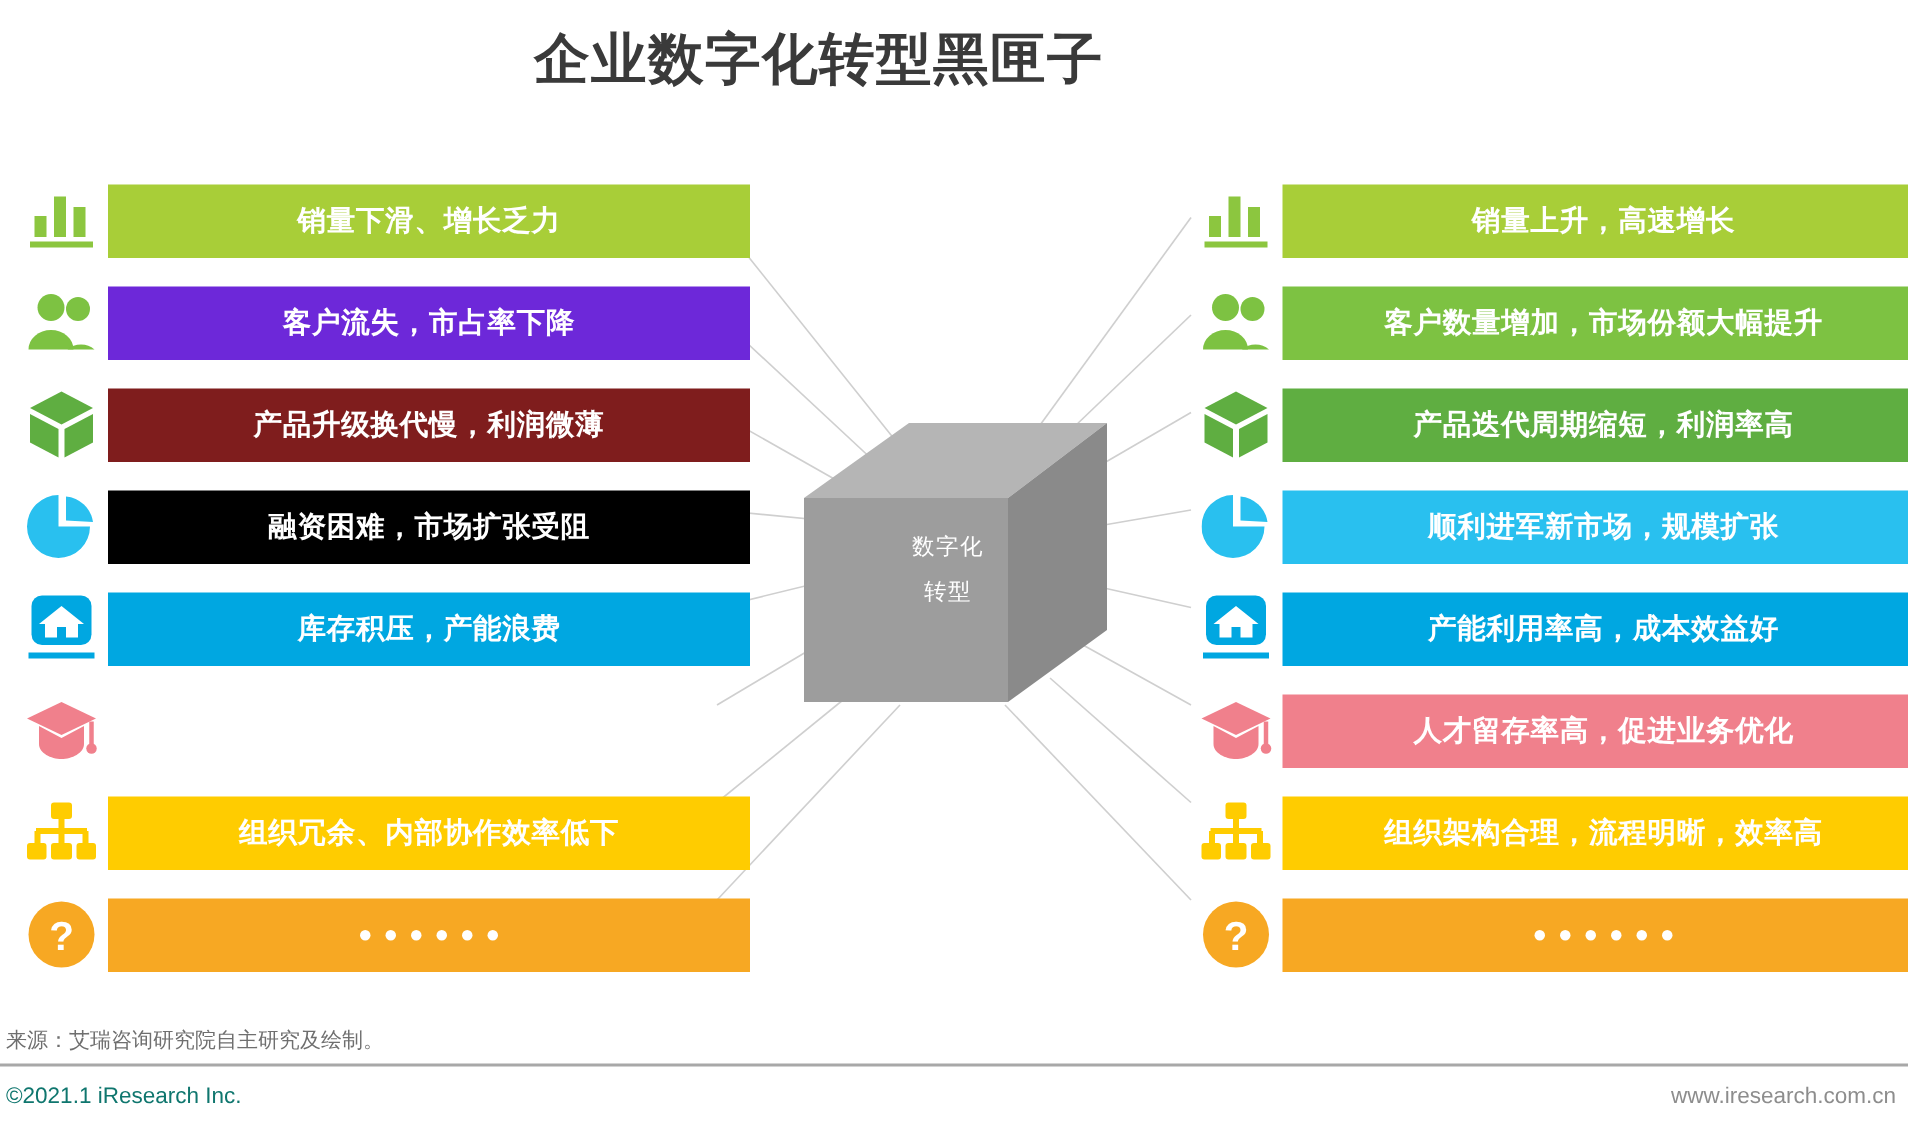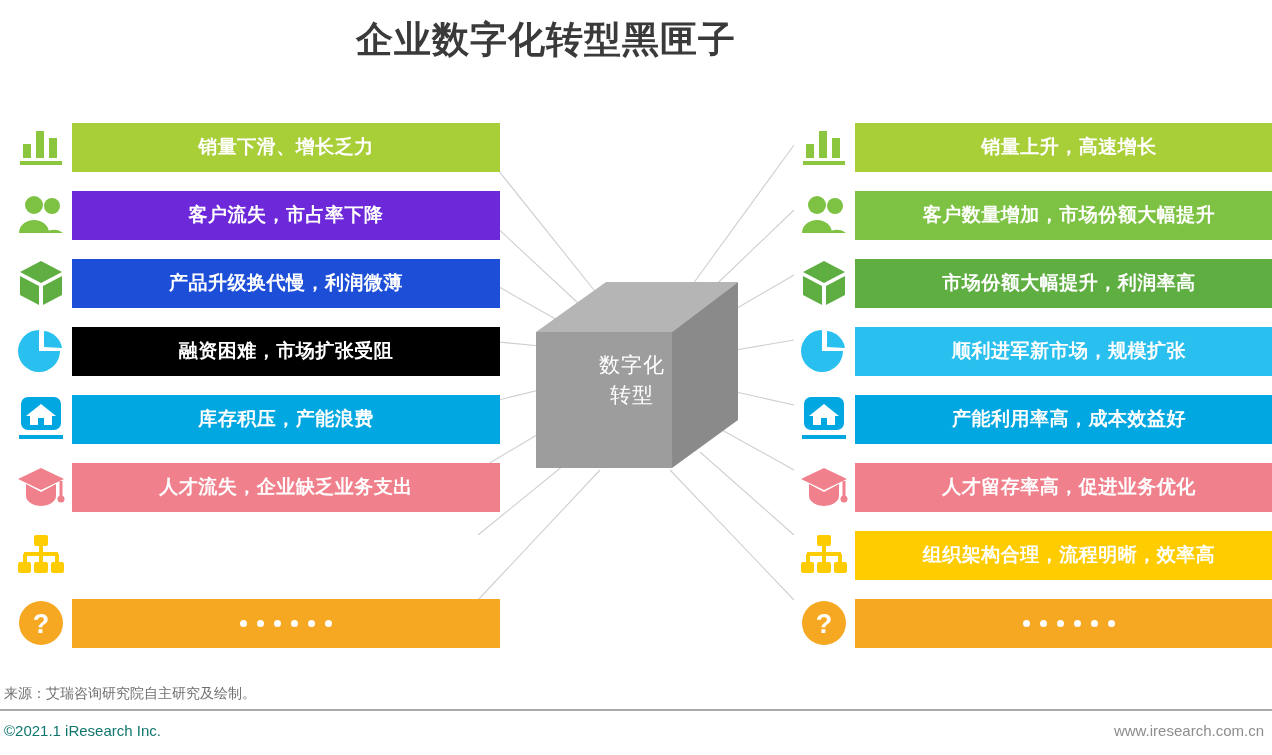--- a/index.html
+++ b/index.html
@@ -102,21 +102,21 @@
     height: 206px;
   }
   #cube-svg { display: block; }
   #cube-label {
     position: absolute;
     left: 36px;
     top: 78px;
     width: 140px;
     text-align: center;
     color: #ffffff;
-    font-size: 21px;
+    font-size: 15px;
     line-height: 30px;
     font-weight: normal;
     letter-spacing: 1px;
   }
 
   
   #source-note {
     position: absolute;
     left: 4px;
     top: 685px;
@@ -205,21 +205,21 @@
       </div>
     </div>
     <div class="row">
       <div class="icon-cell">
         <svg width="44" height="46" viewBox="0 0 44 46">
           <polygon points="22,1 43,12 22,23 1,12" fill="#5fae41"></polygon>
           <polygon points="1,16 20,26 20,45 1,35" fill="#5fae41"></polygon>
           <polygon points="43,16 24,26 24,45 43,35" fill="#5fae41"></polygon>
         </svg>
       </div>
-      <div class="bar" style="background: #1d4ed8;">
+      <div class="bar" style="background: #7f1d1d;">
         <span>产品升级换代慢，利润微薄</span>
       </div>
     </div>
     <div class="row">
       <div class="icon-cell">
         <svg width="46" height="44" viewBox="0 0 46 44">
           <path d="M21 22 L21 1 A21 21 0 1 0 42 22 Z" fill="#29c0ef"></path>
           <path d="M26 18 L26 2 A20 20 0 0 1 44 19 Z" fill="#29c0ef"></path>
         </svg>
       </div>
@@ -240,38 +240,38 @@
       </div>
     </div>
     <div class="row">
       <div class="icon-cell">
         <svg width="48" height="42" viewBox="0 0 48 42">
           <path d="M24 2 L47 13 L24 24 L1 13 Z" fill="#f0808c"></path>
           <path d="M9 18 L9 30 C9 36 17 40 24 40 C31 40 39 36 39 30 L39 18 L24 26 Z" fill="#f0808c"></path>
           <path d="M44 15 L44 30" stroke="#f0808c" stroke-width="3" fill="none"></path>
           <circle cx="44" cy="33" r="3.5" fill="#f0808c"></circle>
         </svg>
-      </div>
-      <div class="bar" style="background: rgb(240, 128, 140);">
-        <span>人才流失，企业缺乏业务支出</span>
       </div>
     </div>
     <div class="row">
       <div class="icon-cell">
         <svg width="48" height="42" viewBox="0 0 48 42">
           <rect x="17" y="1" width="14" height="11" rx="2" fill="#ffcc00"></rect>
           <rect x="1" y="28" width="13" height="11" rx="2" fill="#ffcc00"></rect>
           <rect x="17" y="28" width="14" height="11" rx="2" fill="#ffcc00"></rect>
           <rect x="34" y="28" width="13" height="11" rx="2" fill="#ffcc00"></rect>
           <rect x="22" y="12" width="4" height="8" fill="#ffcc00"></rect>
           <rect x="7" y="18" width="34" height="4" fill="#ffcc00"></rect>
           <rect x="6" y="20" width="4" height="9" fill="#ffcc00"></rect>
           <rect x="22" y="20" width="4" height="9" fill="#ffcc00"></rect>
           <rect x="38" y="20" width="4" height="9" fill="#ffcc00"></rect>
         </svg>
+      </div>
+      <div class="bar" style="background: rgb(255, 204, 0);">
+        <span>组织冗余、内部协作效率低下</span>
       </div>
     </div>
     <div class="row">
       <div class="icon-cell">
         <svg width="46" height="46" viewBox="0 0 46 46">
           <circle cx="23" cy="23" r="22" fill="#f7a823"></circle>
           <text x="23" y="33" text-anchor="middle" font-family="Liberation Sans, sans-serif" font-size="27" font-weight="bold" fill="#ffffff">?</text>
         </svg>
       </div>
       <div class="bar" style="background: rgb(247, 168, 35);">
@@ -328,21 +328,21 @@
     </div>
     <div class="row">
       <div class="icon-cell">
         <svg width="44" height="46" viewBox="0 0 44 46">
           <polygon points="22,1 43,12 22,23 1,12" fill="#5fae41"></polygon>
           <polygon points="1,16 20,26 20,45 1,35" fill="#5fae41"></polygon>
           <polygon points="43,16 24,26 24,45 43,35" fill="#5fae41"></polygon>
         </svg>
       </div>
       <div class="bar" style="background: rgb(95, 174, 65);">
-        <span>市场份额大幅提升，利润率高</span>
+        <span>产品迭代周期缩短，利润率高</span>
       </div>
     </div>
     <div class="row">
       <div class="icon-cell">
         <svg width="46" height="44" viewBox="0 0 46 44">
           <path d="M21 22 L21 1 A21 21 0 1 0 42 22 Z" fill="#29c0ef"></path>
           <path d="M26 18 L26 2 A20 20 0 0 1 44 19 Z" fill="#29c0ef"></path>
         </svg>
       </div>
       <div class="bar" style="background: rgb(41, 192, 239);">

